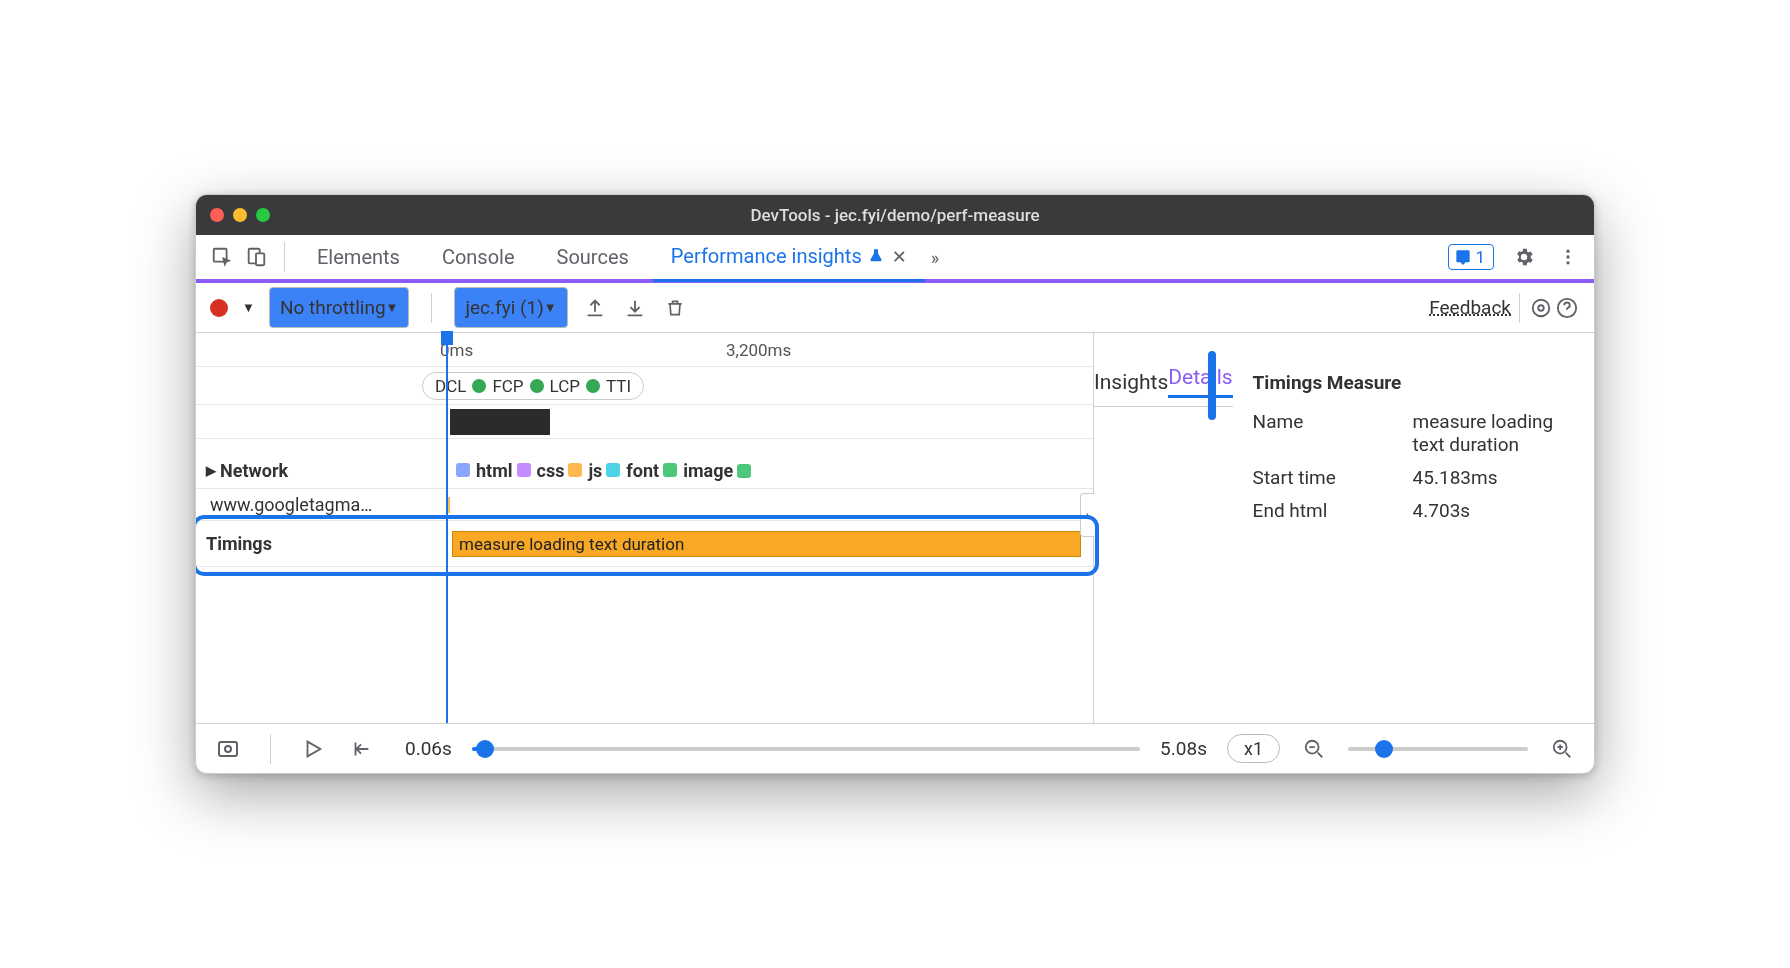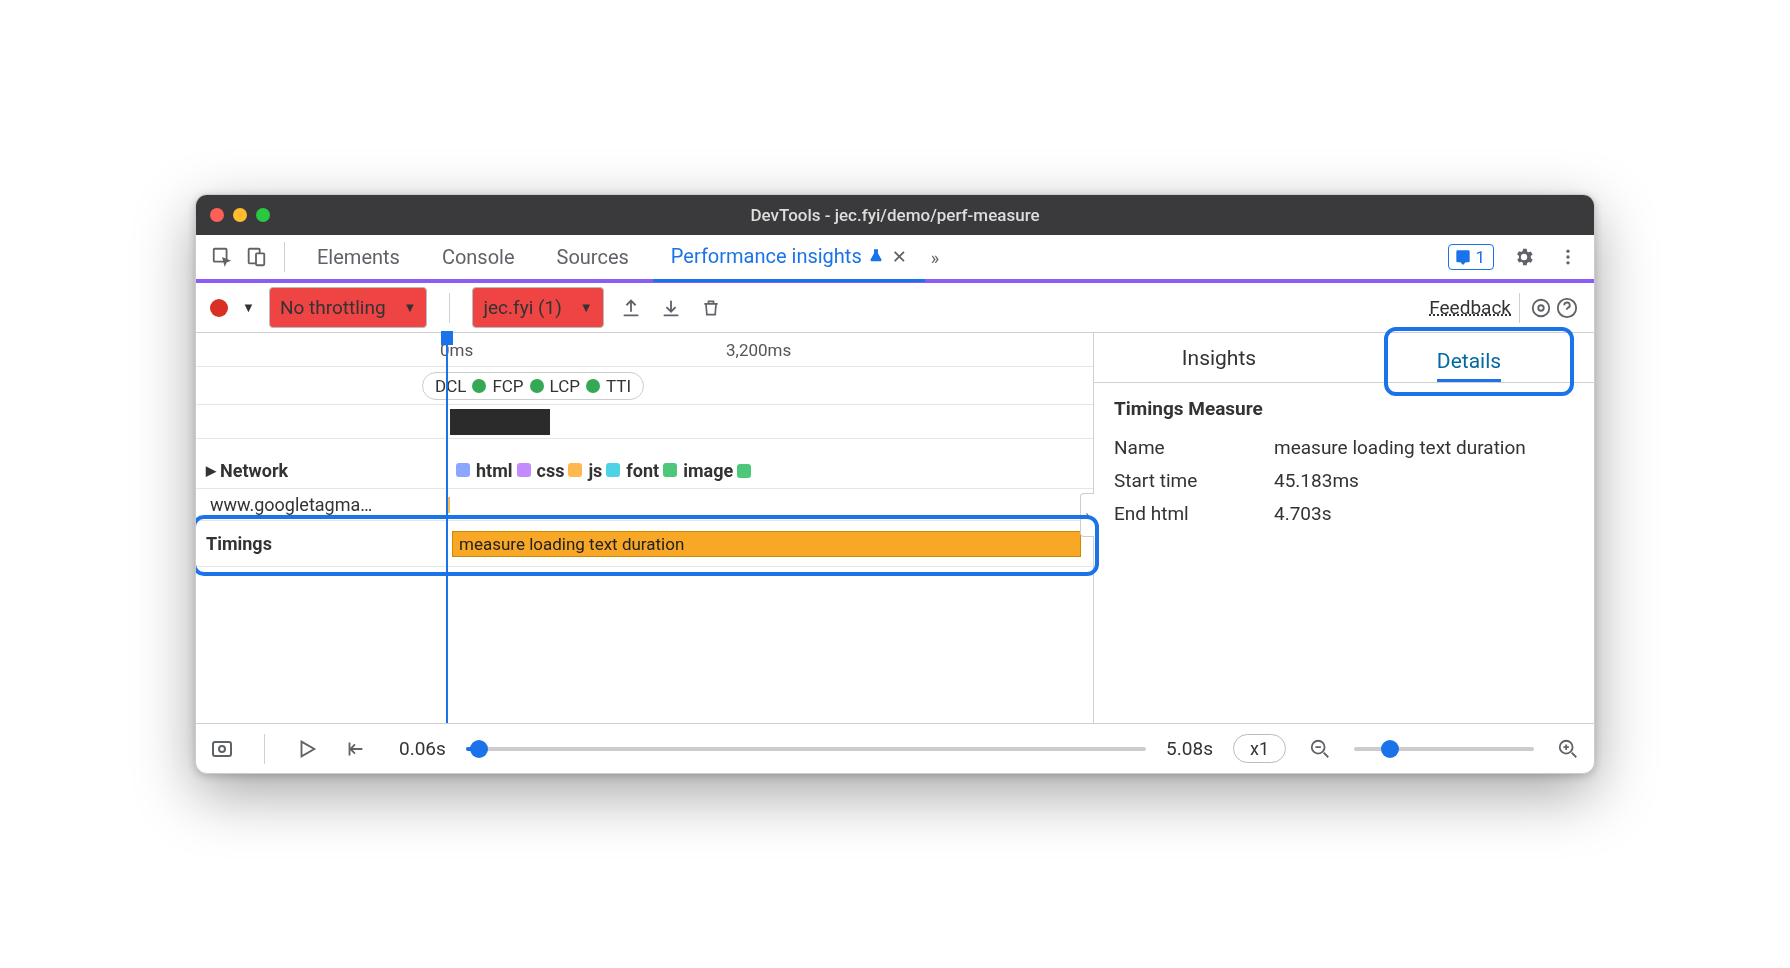--- a/index.html
+++ b/index.html
@@ -78,35 +78,34 @@
     padding: 0 14px;
     gap: 14px;
     font-size: 19px;
     color: #333;
   }
   .rec-dot { width: 18px; height: 18px; border-radius: 50%; background: #d93025; cursor: pointer; }
   .caret-down { font-size: 13px; color: #333; }
   .select-like {
     border: 1px solid #bbb;
     border-radius: 4px;
-    background: #ef4444;
+    background: #3b82f6;
     padding: 8px 10px;
     display: flex;
     align-items: center;
-    gap: 18px;
     font-size: 19px;
     cursor: pointer;
   }
   .tb-icon { width: 26px; height: 26px; color: #5f6368; cursor: pointer; display: flex; align-items: center; justify-content: center; }
   .feedback { text-decoration: underline dotted; color: #333; cursor: pointer; font-size: 19px; }
   .tb-right { margin-left: auto; display: flex; align-items: center; }
 
   .main { display: flex; height: 390px; }
   .leftpane { flex: 1; min-width: 0; display: flex; flex-direction: column; border-right: 1px solid #d0d0d0; position: relative; }
-  .rightpane { width: 500px; display: flex; flex-direction: column; }
+  .rightpane { width: 500px; display: flex; flex-direction: row; margin-top: 24px; }
 
   .track-area { display: flex; flex: 1; flex-direction: column; position: relative; }
   .row { display: flex; border-bottom: 1px solid #e6e6e6; min-height: 34px; align-items: center; font-size: 18px; color: #333; }
   .rowlabel { width: 240px; padding-left: 10px; flex-shrink: 0; }
   .rowcontent { flex: 1; position: relative; height: 100%; display: flex; align-items: center; }
 
   .timehead { height: 30px; font-size: 17px; color: #555; }
   .timehead .rowcontent { justify-content: flex-start; }
   .tick { position: absolute; }
   .playhead { position: absolute; top: 0; bottom: 0; left: 250px; width: 2px; background: #1a73e8; z-index: 5; }
@@ -148,21 +147,21 @@
   .highlight-box {
     position: absolute; border: 4px solid #1a73e8; border-radius: 12px;
     pointer-events: none; z-index: 20;
   }
 
   .right-tabs {
     height: 50px; border-bottom: 1px solid #d0d0d0;
     display: flex; align-items: stretch; font-size: 21px; color: #333;
   }
   .rtab { flex: 1; display: flex; align-items: center; justify-content: center; cursor: pointer; }
-  .rtab.active { color: #0369a1; align-items: flex-end; }
+  .rtab.active { color: #8b5cf6; }
   .rtab.active .rtab-inner::after {
     content: ""; display: block; height: 3px; background: #1a73e8; margin-top: 6px;
   }
   .rtab-inner { text-align: center; }
 
   .detail-body { padding: 14px 20px; font-size: 19px; color: #333; }
   .detail-title { font-weight: 700; margin-bottom: 16px; }
   .kv { display: flex; margin-bottom: 10px; }
   .kv .k { width: 160px; color: #333; }
   .kv .v { flex: 1; color: #333; }
@@ -170,21 +169,21 @@
   .sidehandle {
     position: absolute; right: -1px; top: 160px;
     width: 14px; height: 44px; border: 1px solid #ccc; border-right: none;
     background: #fff; border-radius: 4px 0 0 4px;
     display: flex; align-items: center; justify-content: center;
     font-size: 14px; color: #555; cursor: pointer; z-index: 10;
   }
 
   .footerbar {
     height: 50px; border-top: 1px solid #d0d0d0;
-    display: flex; align-items: center; padding: 0 12px; gap: 20px;
+    display: flex; align-items: center; padding: 0 18px; gap: 20px;
     font-size: 19px; color: #333; text-align: center;
   }
   .fb-icon { width: 28px; height: 28px; display: flex; align-items: center; justify-content: center; color: #5f6368; cursor: pointer; }
   .slider { flex: 1; height: 4px; background: #ccc; border-radius: 2px; position: relative; cursor: pointer; }
   .slider .fill { position: absolute; left: 0; top: 0; bottom: 0; background: #1a73e8; border-radius: 2px; }
   .slider .thumb { position: absolute; top: 50%; transform: translate(-50%,-50%); width: 18px; height: 18px; border-radius: 50%; background: #1a73e8; }
   .zoom-pill { border: 1px solid #bbb; border-radius: 999px; padding: 3px 16px; font-size: 18px; }
   .zoom-slider { width: 180px; height: 4px; background: #ccc; border-radius: 2px; position: relative; cursor: pointer; }
   .zoom-slider .thumb { position: absolute; left: 20%; top: 50%; transform: translate(-50%,-50%); width: 18px; height: 18px; border-radius: 50%; background: #1a73e8; }
 

